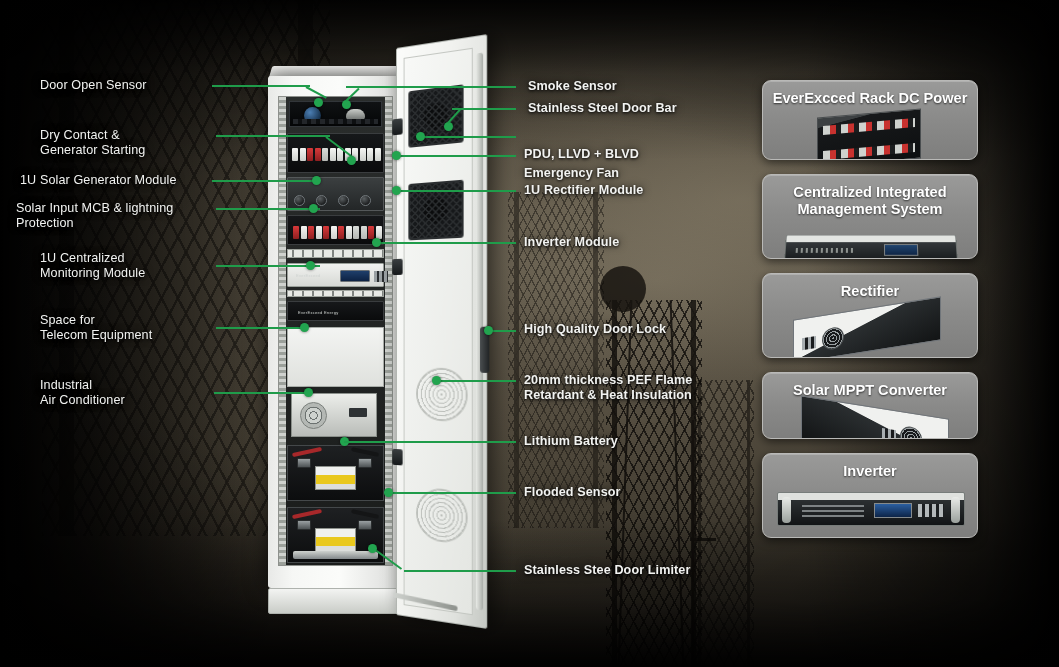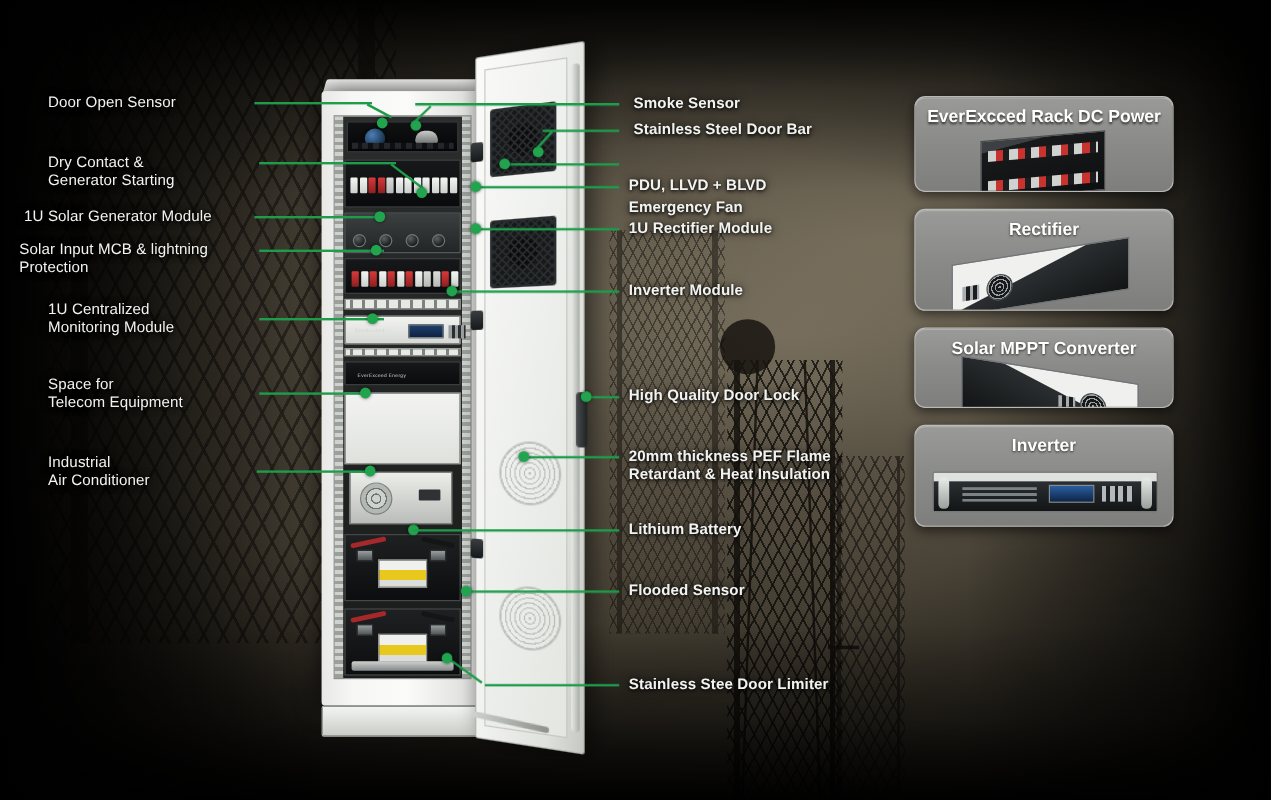--- a/index.html
+++ b/index.html
@@ -476,20 +476,30 @@
 
 <div id="cards">
 
   <div class="card" style="height:80px;">
     <div class="card-title">EverExcced Rack DC Power</div>
     <div class="card-art" style="height:48px;">
       <div class="pa pa-rackdc"></div>
     </div>
   </div>
 
+  <div class="card" style="height:85px;">
+    <div class="card-title">Centralized Integrated
+Management System</div>
+    <div class="card-art" style="height:40px;">
+      <div class="pa-1u">
+        <div class="fl"></div>
+          <div class="scr"></div>
+      </div>
+    </div>
+  </div>
 
   <div class="card" style="height:85px;">
     <div class="card-title">Rectifier</div>
     <div class="card-art" style="height:56px;">
       <div class="pa-rect">
         <div class="fan"></div>
           <div class="dots"></div>
       </div>
     </div>
   </div>

